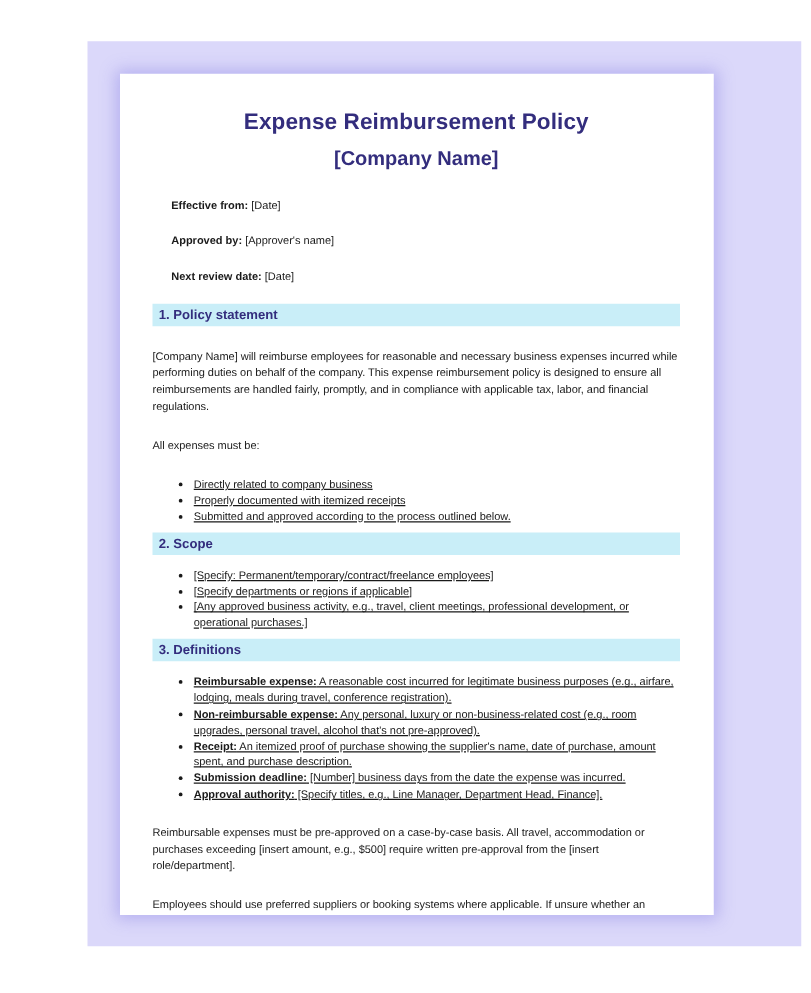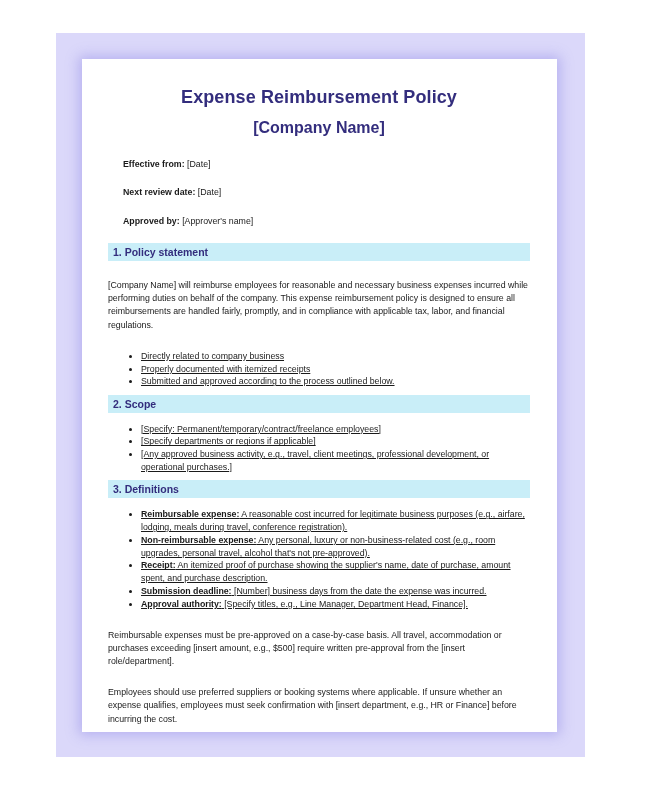--- a/index.html
+++ b/index.html
@@ -10,21 +10,21 @@
     --body:#1a1a1a;
   }
   *{box-sizing:border-box;}
   html,body{margin:0;padding:0;}
   body{
     width:649px;height:794px;position:relative;background:#ffffff;
     font-family:"Liberation Sans","DejaVu Sans",sans-serif;
     color:var(--body);
   }
   .frame{
-    position:absolute;left:56px;top:33px;width:529px;height:724px;
+    position:absolute;left:70px;top:33px;width:571px;height:724px;
     background:var(--frame);
     padding-left:11px;
   }
   .page{
     position:absolute;left:26px;top:26px;width:475px;height:673px;
     background:var(--pagebg);
     box-shadow:0 0 12px 3px rgba(122,114,224,0.38);
     padding:28px 27px 0 26px;
     overflow:hidden;
   }
@@ -60,27 +60,28 @@
 </style>
 </head>
 <body>
 
 <div class="frame">
   <div class="page">
     <h1 class="doc-title">Expense Reimbursement Policy</h1>
     <h2 class="doc-subtitle">[Company Name]</h2>
     <div class="meta">
         <p><b>Effective from:</b> [Date]</p>
+        <p><b>Approved by:</b> [Approver's name]</p>
         <p><b>Next review date:</b> [Date]</p>
-        <p><b>Approved by:</b> [Approver's name]</p>
       </div>
     <div>
         <section>
           <h3 class="bar">1. Policy statement</h3>
           <p class="body-p">[Company Name] will reimburse employees for reasonable and necessary business expenses incurred while performing duties on behalf of the company. This expense reimbursement policy is designed to ensure all reimbursements are handled fairly, promptly, and in compliance with applicable tax, labor, and financial regulations.</p>
+          <p class="body-p">All expenses must be:</p>
           <ul class="bullets">
             <li>Directly related to company business</li>
             <li>Properly documented with itemized receipts</li>
             <li>Submitted and approved according to the process outlined below.</li>
           </ul>
         </section>
         <section>
           <h3 class="bar">2. Scope</h3>
           <ul class="bullets">
             <li>[Specify: Permanent/temporary/contract/freelance employees]</li>

